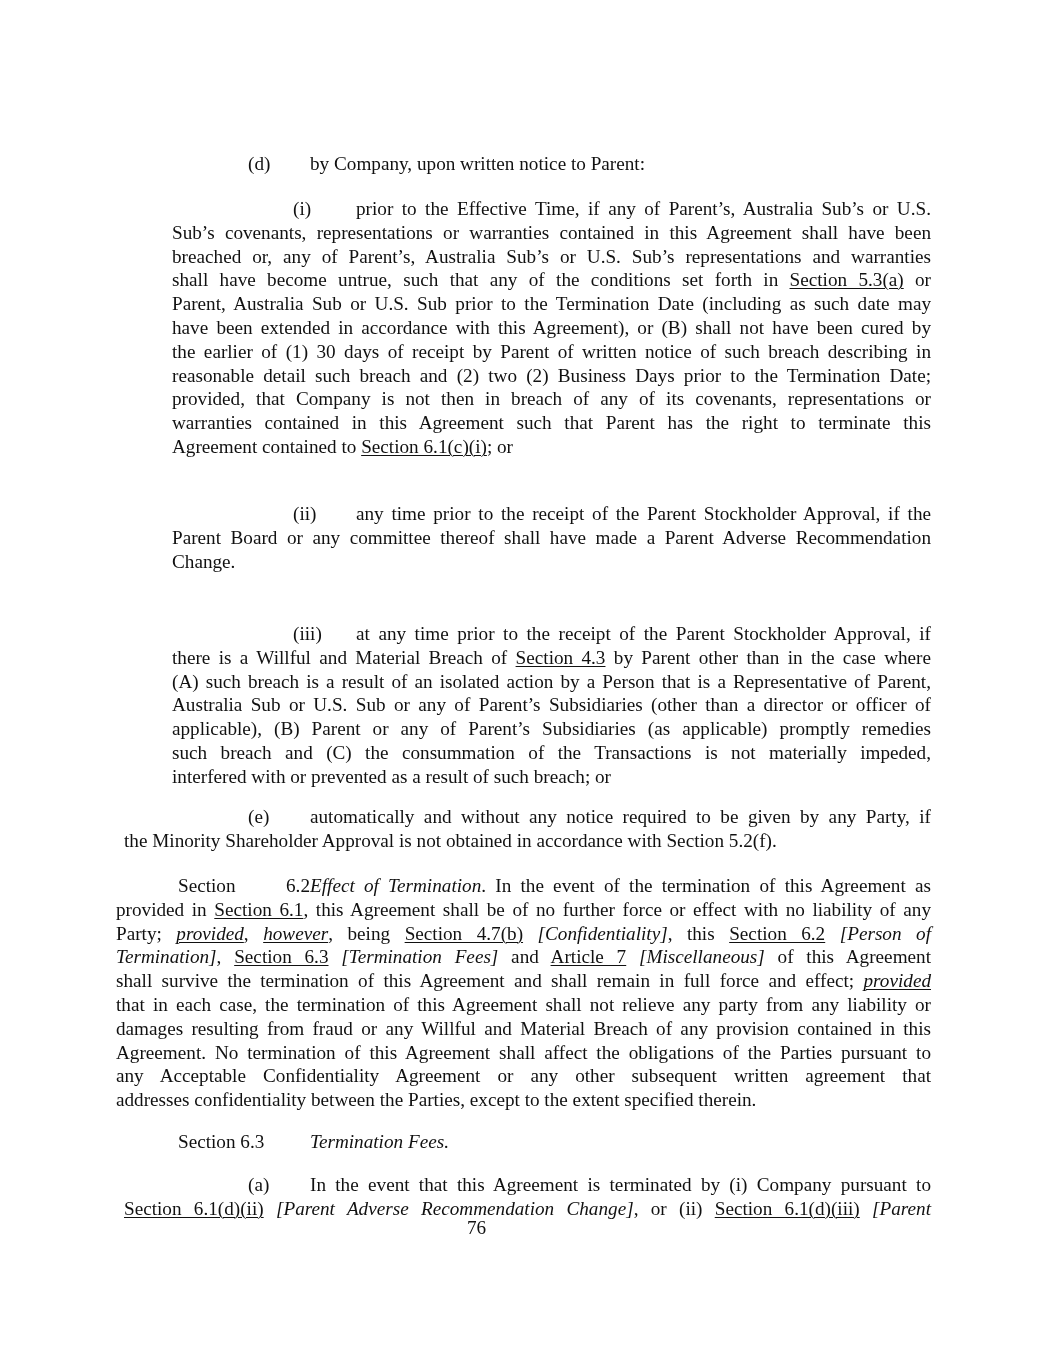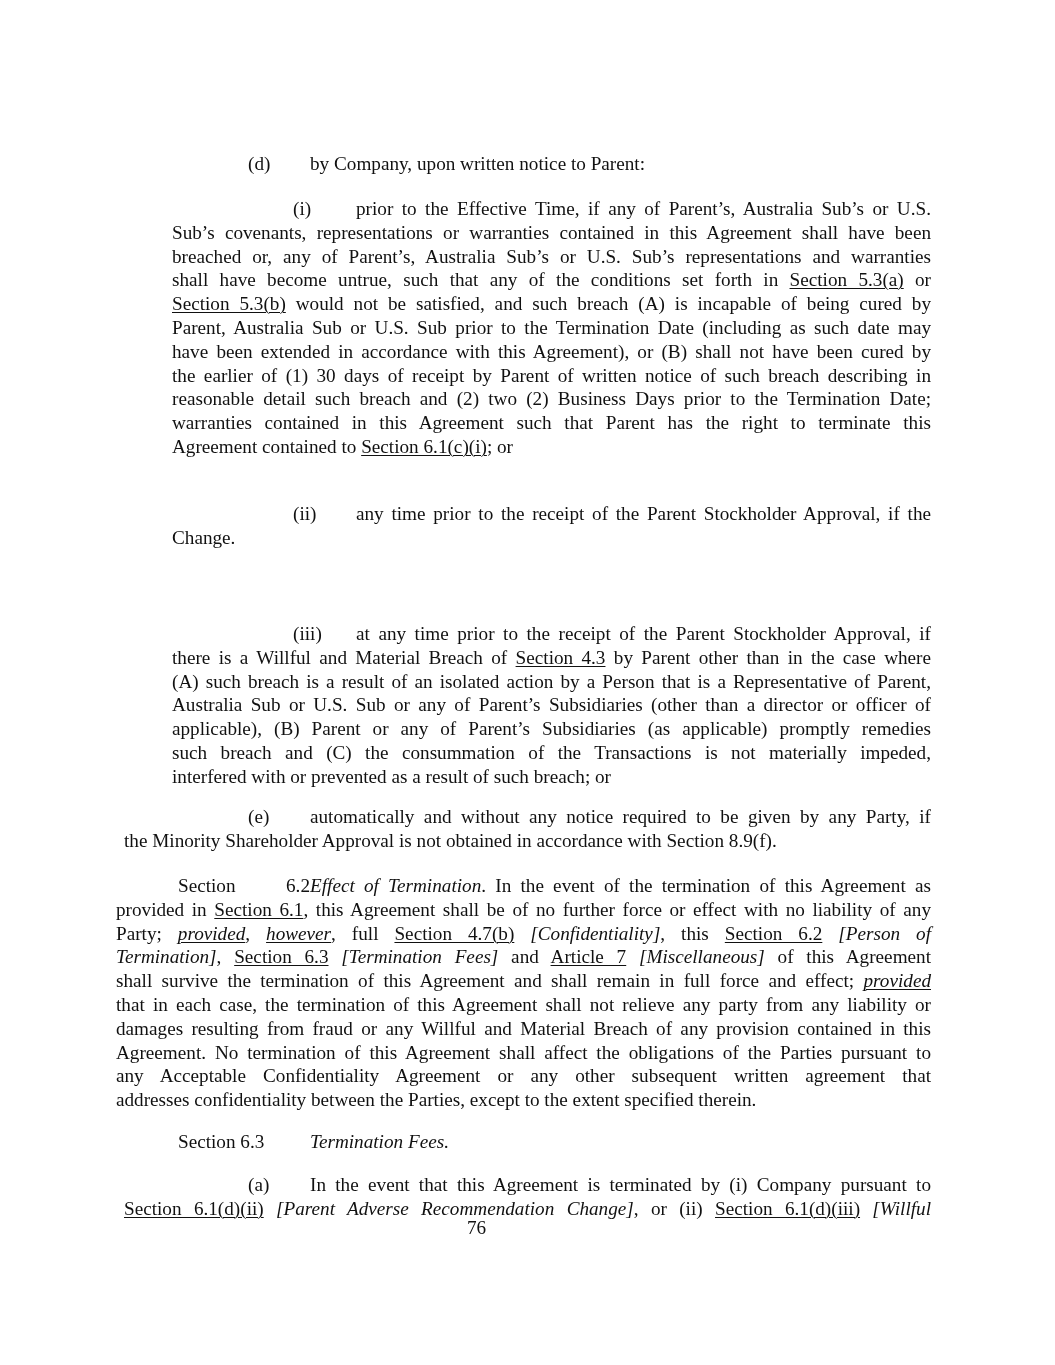--- a/index.html
+++ b/index.html
@@ -28,77 +28,78 @@
     </span>
   </div>
 
   <div class="p" style="left:172px; top:171px; width:759px;">
     <span class="line" style="padding-left:121px;font-family:Liberation Serif, serif;">
       <span class="tab" style="width:63px;">(i)</span><span>prior to the Effective Time, if any of Parent’s, Australia Sub’s or U.S.</span>
     </span>
     <span class="line">Sub’s covenants, representations or warranties contained in this Agreement shall have been</span>
     <span class="line">breached or, any of Parent’s, Australia Sub’s or U.S. Sub’s representations and warranties</span>
     <span class="line"><span>shall have become untrue, such that any of the conditions set forth in </span><span class="u">Section 5.3(a)</span><span> or</span></span>
-    <span class="line"><span class="u">Section 5.3(b)</span> <span>would not be satisfied, and such breach (A) is incapable of being cured by</span></span>
     <span class="line">Parent, Australia Sub or U.S. Sub prior to the Termination Date (including as such date may</span>
     <span class="line">have been extended in accordance with this Agreement), or (B) shall not have been cured by</span>
     <span class="line">the earlier of (1) 30 days of receipt by Parent of written notice of such breach describing in</span>
     <span class="line">reasonable detail such breach and (2) two (2) Business Days prior to the Termination Date;</span>
+    <span class="line">provided, that Company is not then in breach of any of its covenants, representations or</span>
     <span class="line">warranties contained in this Agreement such that Parent has the right to terminate this</span>
     <span class="line last"><span>Agreement contained to </span><span class="u">Section 6.1(c)(i)</span><span>; or</span></span>
   </div>
 
   <div class="p" style="left:172px; top:476px; width:759px;">
     <span class="line" style="padding-left:121px;">
       <span class="tab" style="width:63px;">(ii)</span><span>any time prior to the receipt of the Parent Stockholder Approval, if the</span>
     </span>
+    <span class="line">Parent Board or any committee thereof shall have made a Parent Adverse Recommendation</span>
     <span class="line last">Change.</span>
   </div>
 
   <div class="p" style="left:172px; top:596px; width:759px;">
     <span class="line" style="padding-left:121px;">
       <span class="tab" style="width:63px;">(iii)</span><span>at any time prior to the receipt of the Parent Stockholder Approval, if</span>
     </span>
     <span class="line"><span>there is a Willful and Material Breach of </span><span class="u">Section 4.3</span><span> by Parent other than in the case where</span></span>
     <span class="line">(A) such breach is a result of an isolated action by a Person that is a Representative of Parent,</span>
     <span class="line">Australia Sub or U.S. Sub or any of Parent’s Subsidiaries (other than a director or officer of</span>
     <span class="line">applicable), (B) Parent or any of Parent’s Subsidiaries (as applicable) promptly remedies</span>
     <span class="line">such breach and (C) the consummation of the Transactions is not materially impeded,</span>
     <span class="line last">interfered with or prevented as a result of such breach; or</span>
   </div>
 
   <div class="p" style="left:124px; top:779px; width:807px;">
     <span class="line" style="padding-left:124px;">
       <span class="tab" style="width:62px;">(e)</span><span>automatically and without any notice required to be given by any Party, if</span>
     </span>
-    <span class="line last">the Minority Shareholder Approval is not obtained in accordance with Section 8.9(f).</span>
+    <span class="line last">the Minority Shareholder Approval is not obtained in accordance with Section 5.2(f).</span>
   </div>
 
   <div class="p" style="left:116px; top:848px; width:815px;">
     <span class="line" style="padding-left:62px;">
       <span class="tab" style="width:132px;">Section 6.2</span><span class="i">Effect of Termination</span><span>. In the event of the termination of this Agreement as</span>
     </span>
     <span class="line"><span>provided in </span><span class="u">Section 6.1</span><span>, this Agreement shall be of no further force or effect with no liability of any</span></span>
-    <span class="line"><span>Party; </span><span class="u i">provided</span><span>, </span><span class="u i">however</span><span>, full </span><span class="u">Section 4.7(b)</span> <span class="i">[Confidentiality]</span><span>, this </span><span class="u">Section 6.2</span> <span class="i">[Person of</span></span>
+    <span class="line"><span>Party; </span><span class="u i">provided</span><span>, </span><span class="u i">however</span><span>, being </span><span class="u">Section 4.7(b)</span> <span class="i">[Confidentiality]</span><span>, this </span><span class="u">Section 6.2</span> <span class="i">[Person of</span></span>
     <span class="line"><span class="i">Termination]</span><span>, </span><span class="u">Section 6.3</span> <span class="i">[Termination Fees]</span><span> and </span><span class="u">Article 7</span> <span class="i">[Miscellaneous]</span><span> of this Agreement</span></span>
     <span class="line"><span>shall survive the termination of this Agreement and shall remain in full force and effect; </span><span class="u i">provided</span></span>
     <span class="line">that in each case, the termination of this Agreement shall not relieve any party from any liability or</span>
     <span class="line">damages resulting from fraud or any Willful and Material Breach of any provision contained in this</span>
     <span class="line">Agreement. No termination of this Agreement shall affect the obligations of the Parties pursuant to</span>
     <span class="line">any Acceptable Confidentiality Agreement or any other subsequent written agreement that</span>
     <span class="line last">addresses confidentiality between the Parties, except to the extent specified therein.</span>
   </div>
 
   <div class="p" style="left:178px; top:1104px; width:700px;">
     <span class="line last">
       <span class="tab" style="width:132px;">Section 6.3</span><span class="i">Termination Fees.</span>
     </span>
   </div>
 
   <div class="p" style="left:124px; top:1147px; width:807px;">
     <span class="line" style="padding-left:124px;">
       <span class="tab" style="width:62px;">(a)</span><span>In the event that this Agreement is terminated by (i) Company pursuant to</span>
     </span>
-    <span class="line"><span class="u">Section 6.1(d)(ii)</span> <span class="i">[Parent Adverse Recommendation Change]</span><span>, or (ii) </span><span class="u">Section 6.1(d)(iii)</span> <span class="i">[Willful</span></span>
+    <span class="line"><span class="u">Section 6.1(d)(ii)</span> <span class="i">[Parent Adverse Recommendation Change]</span><span>, or (ii) </span><span class="u">Section 6.1(d)(iii)</span> <span class="i">[Parent</span></span>
   </div>
 
   <div class="pagenum">76</div>
 </div>
 
 </body></html>

